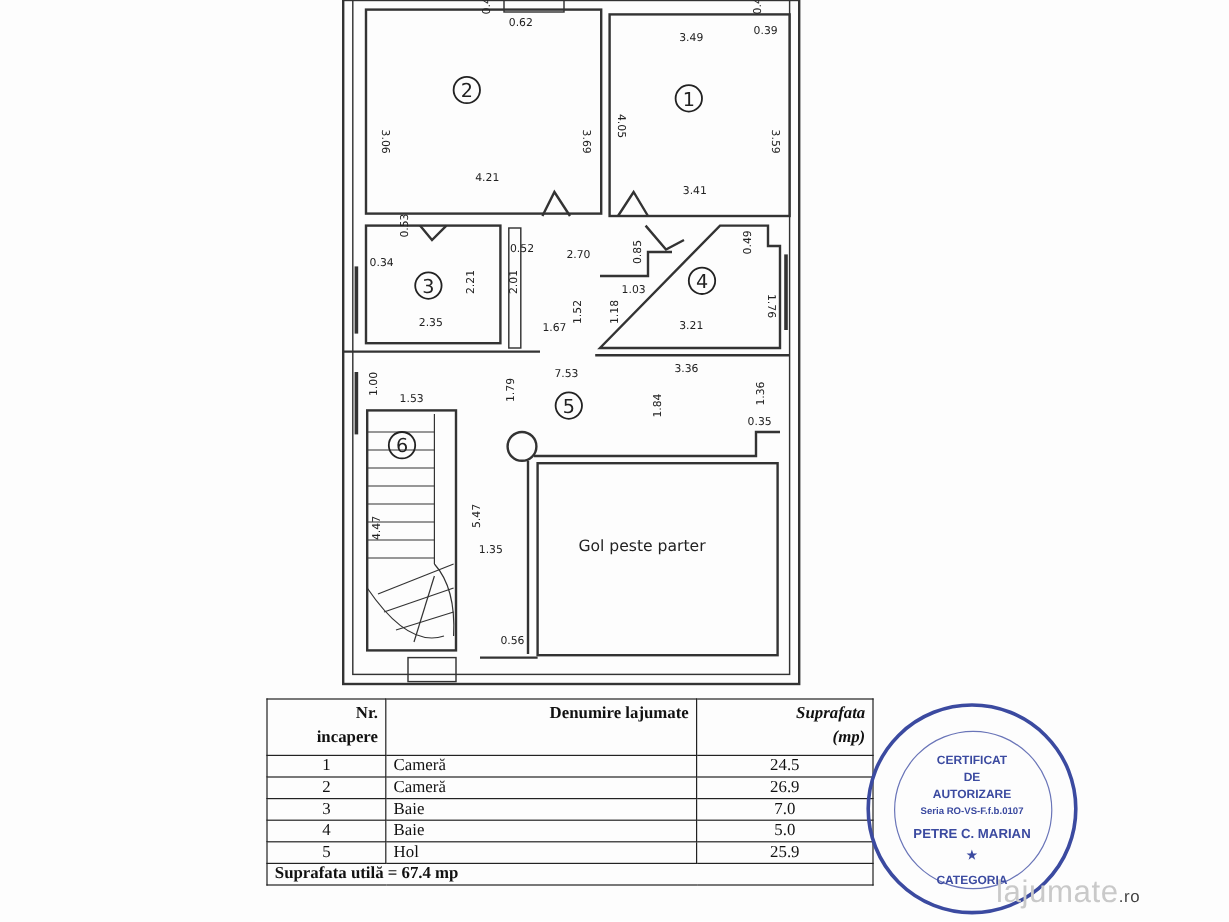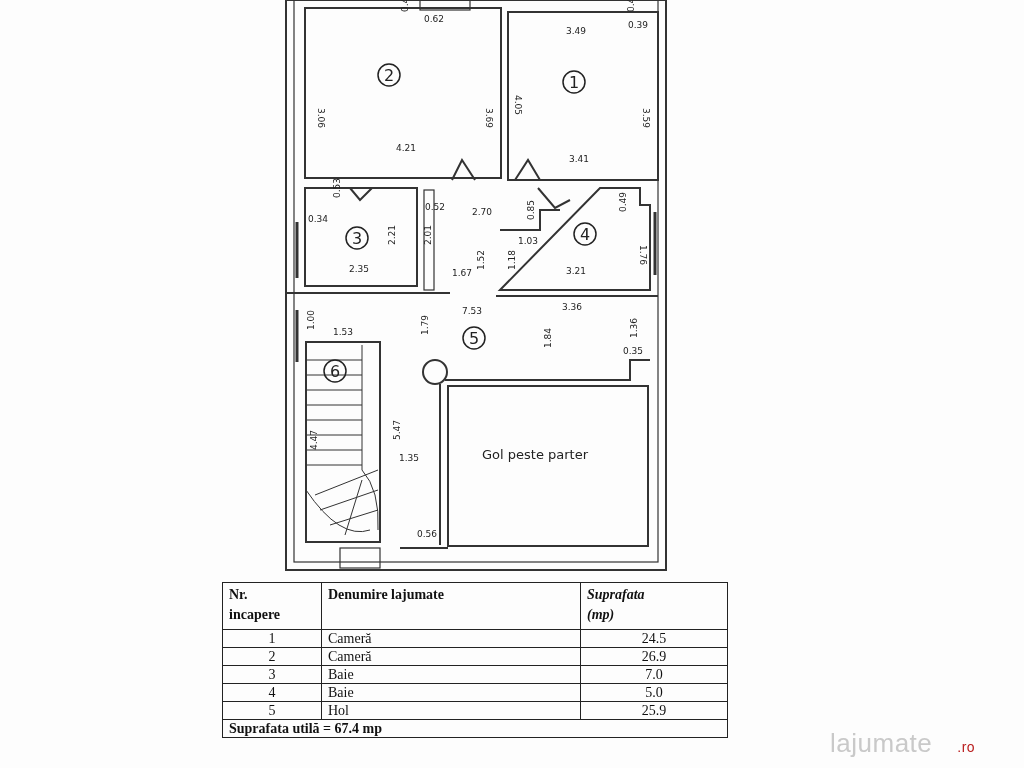--- a/index.html
+++ b/index.html
@@ -2,28 +2,28 @@
 <html><head>
 <meta charset="utf-8">
 <style>
   html,body{margin:0;padding:0;background:#fff;}
   body{width:1024px;height:768px;position:relative;overflow:hidden;font-family:"Liberation Sans",sans-serif;}
   .page{position:absolute;left:0;top:0;width:1024px;height:768px;background:#fdfdfd;}
   svg text{font-family:"DejaVu Sans",sans-serif;fill:#222;}
   .dim{font-size:9px;}
   .tbl{position:absolute;left:222px;top:582px;width:506px;border-collapse:collapse;font-family:"Liberation Serif",serif;font-size:14px;color:#111;}
   .tbl td,.tbl th{border:1.5px solid #222;padding:0 6px;line-height:17px;}
-  .tbl th{font-weight:bold;text-align:left;vertical-align:top;font-size:14px;line-height:20px;padding-top:2px;margin-top:24px;}
+  .tbl th{font-weight:bold;text-align:right;vertical-align:top;font-size:14px;line-height:20px;padding-top:2px;margin-top:24px;}
   .tbl td.c{text-align:center;}
   .tbl td.total{text-align:left;font-weight:bold;}
   .stamp{position:absolute;left:722px;top:586px;width:176px;height:176px;border-radius:50%;border:3px solid #3b4aa0;color:#3b4aa0;font-family:"Liberation Sans",sans-serif;text-align:center;box-sizing:border-box;}
   .stamp .inner{position:absolute;left:20px;top:20px;width:130px;height:130px;border-radius:50%;border:1.5px solid #6a75b8;}
   .stamp .l{position:absolute;left:0;width:100%;font-size:10px;font-weight:bold;}
   .watermark{position:absolute;left:830px;top:728px;font-size:26px;color:#c9c9c9;font-family:"Liberation Sans",sans-serif;letter-spacing:0.5px;}
-  .watermark .ro{font-size:14px;color:#b91c1c;margin-left:25px;}
+  .watermark .ro{font-size:14px;color:#404040;}
 </style>
 </head>
 <body>
 
 <div class="page">
 
   <svg width="1024" height="580" viewBox="0 0 1024 580" style="position:absolute;left:0;top:0;">
     <g stroke="#333" stroke-width="2" fill="none">
 
       <rect x="286" y="0" width="380" height="570"></rect>
@@ -169,15 +169,25 @@
       <td class="c">5</td>
       <td>Hol</td>
       <td class="c">25.9</td>
     </tr>
     <tr>
       <td colspan="3" class="total">Suprafata utilă = 67.4 mp</td>
     </tr>
   </tbody>
     </table>
 
+  <div class="stamp">
+    <div class="inner"></div>
+    <div class="l" style="top:40px;">CERTIFICAT</div>
+    <div class="l" style="top:54px;">DE</div>
+    <div class="l" style="top:68px;">AUTORIZARE</div>
+    <div class="l" style="top:82px;font-size:8px;">Seria RO-VS-F.f.b.0107</div>
+    <div class="l" style="top:100px;font-size:11px;">PETRE C. MARIAN</div>
+    <div class="l" style="top:118px;">★</div>
+    <div class="l" style="top:140px;">CATEGORIA</div>
+  </div>
 
   <div class="watermark"><span>lajumate</span><span class="ro">.ro</span></div>
 </div>
 
 </body></html>

